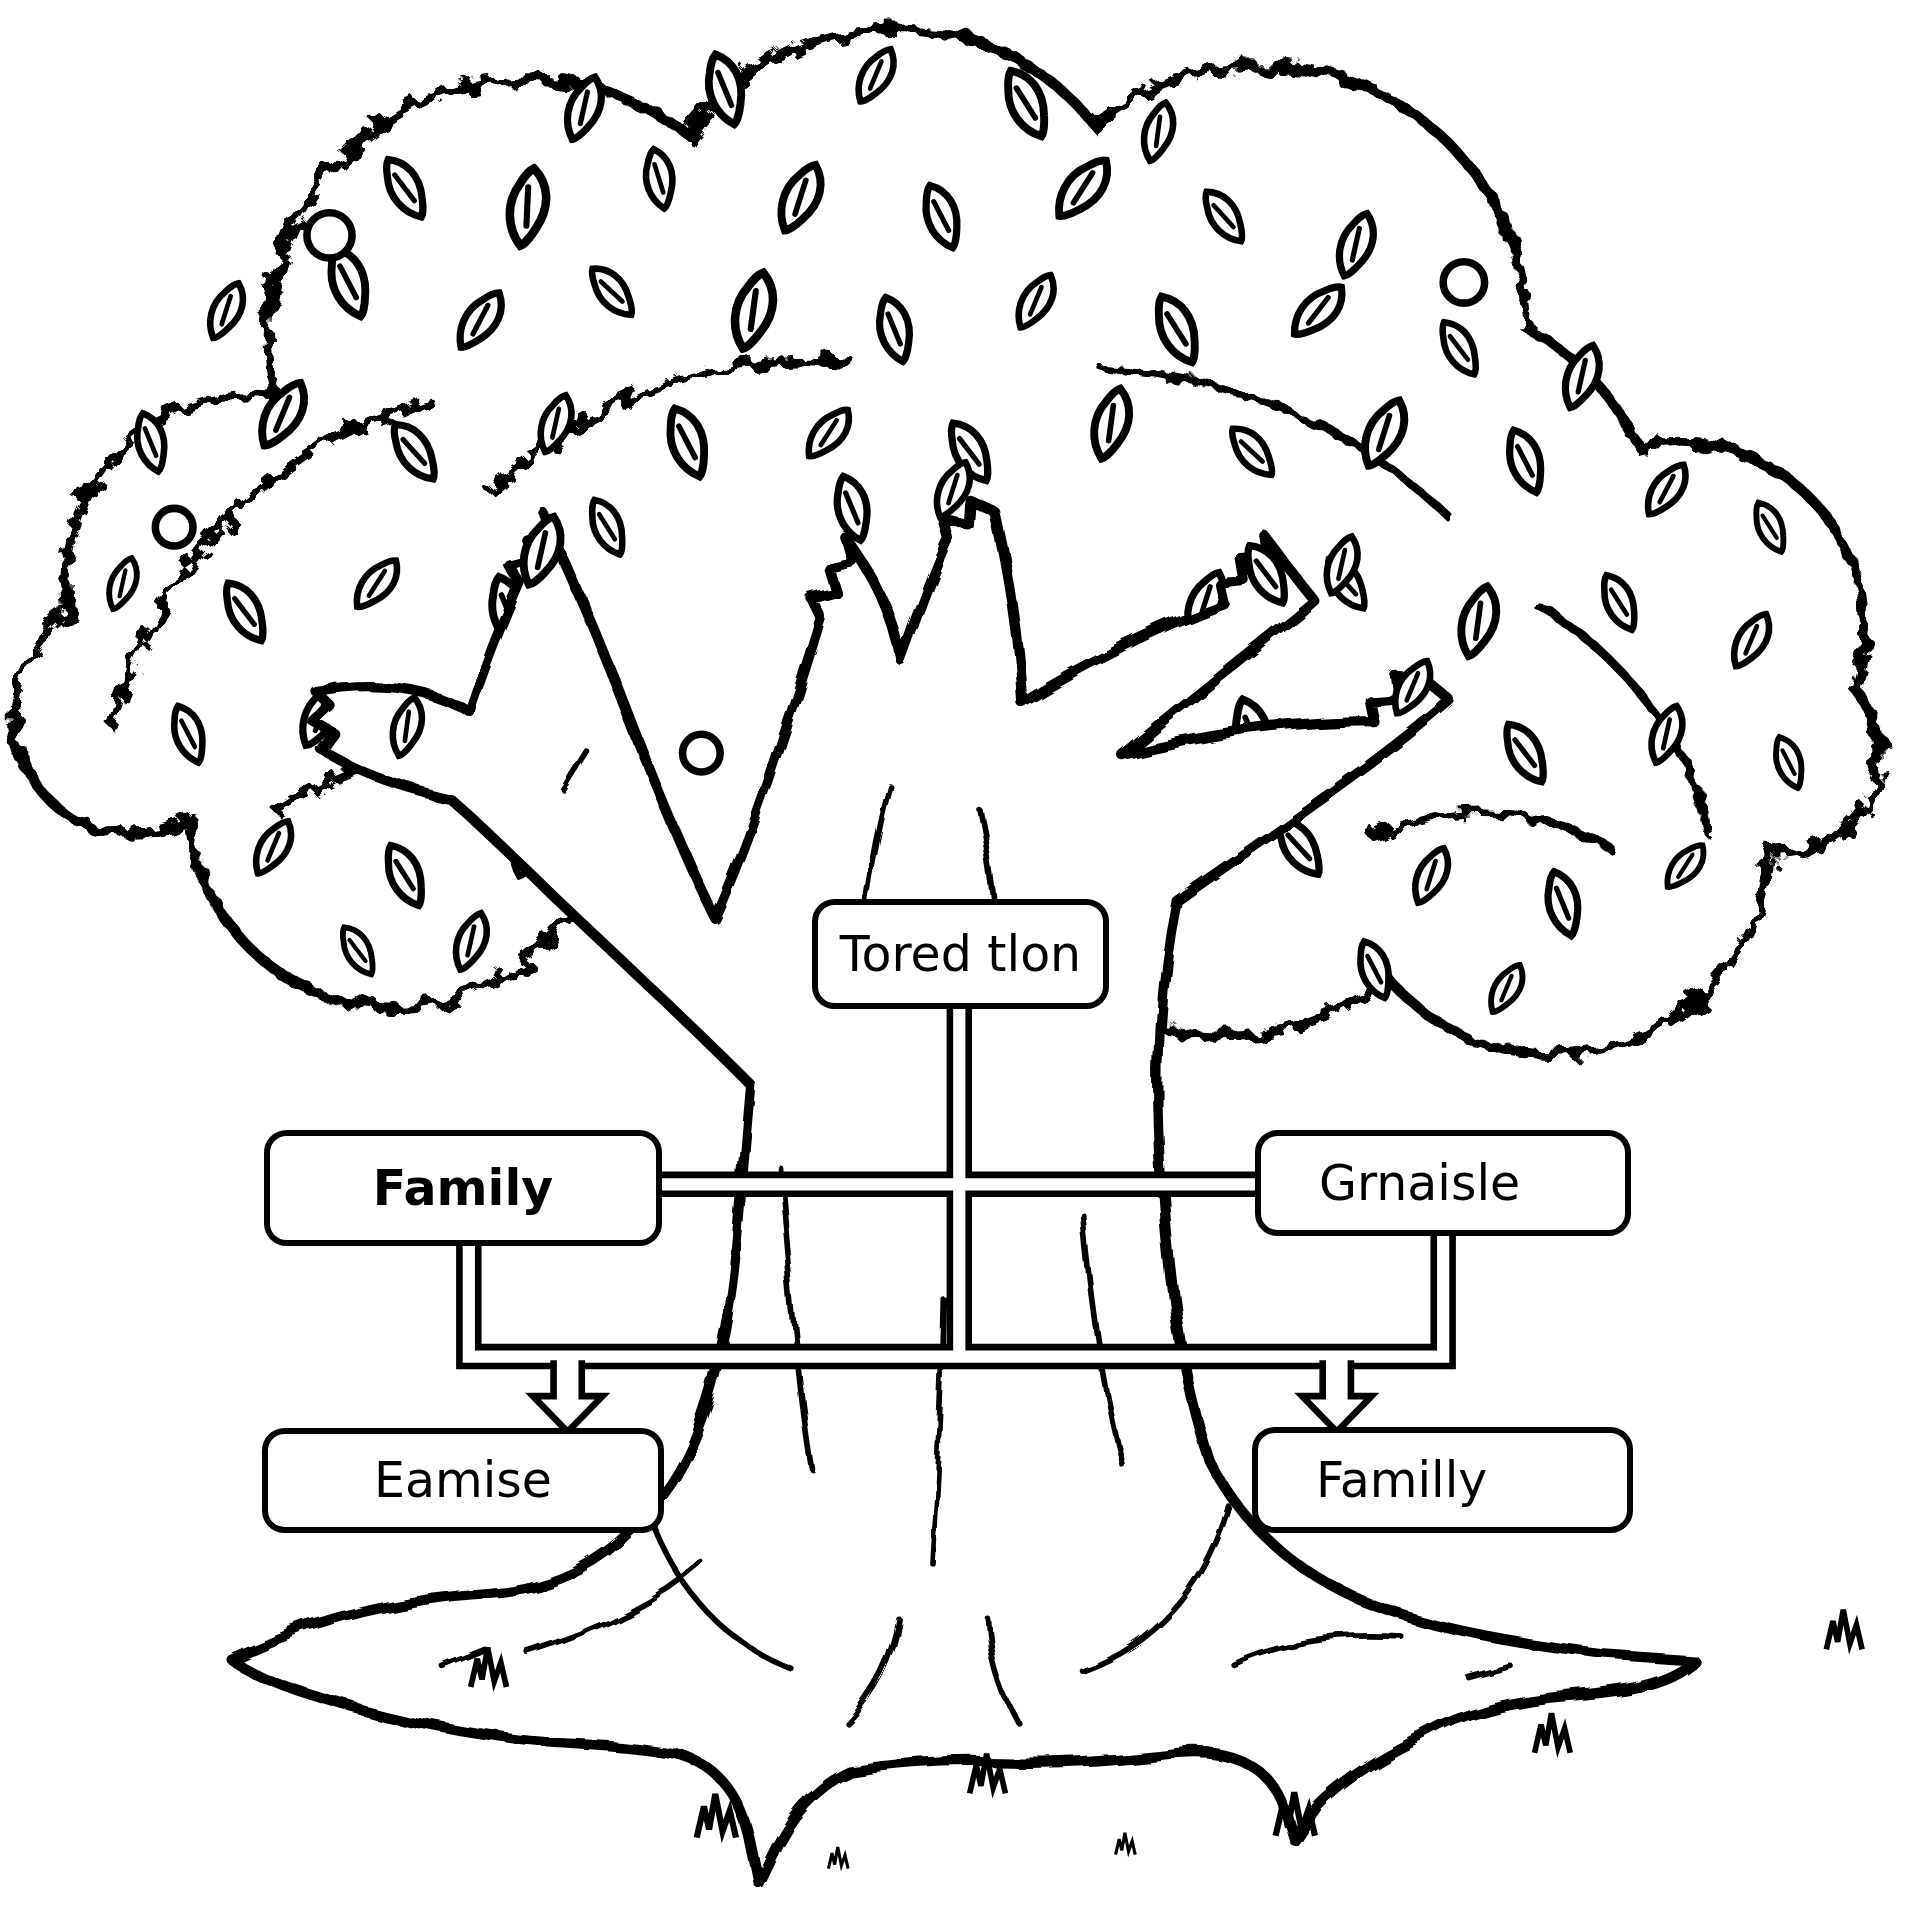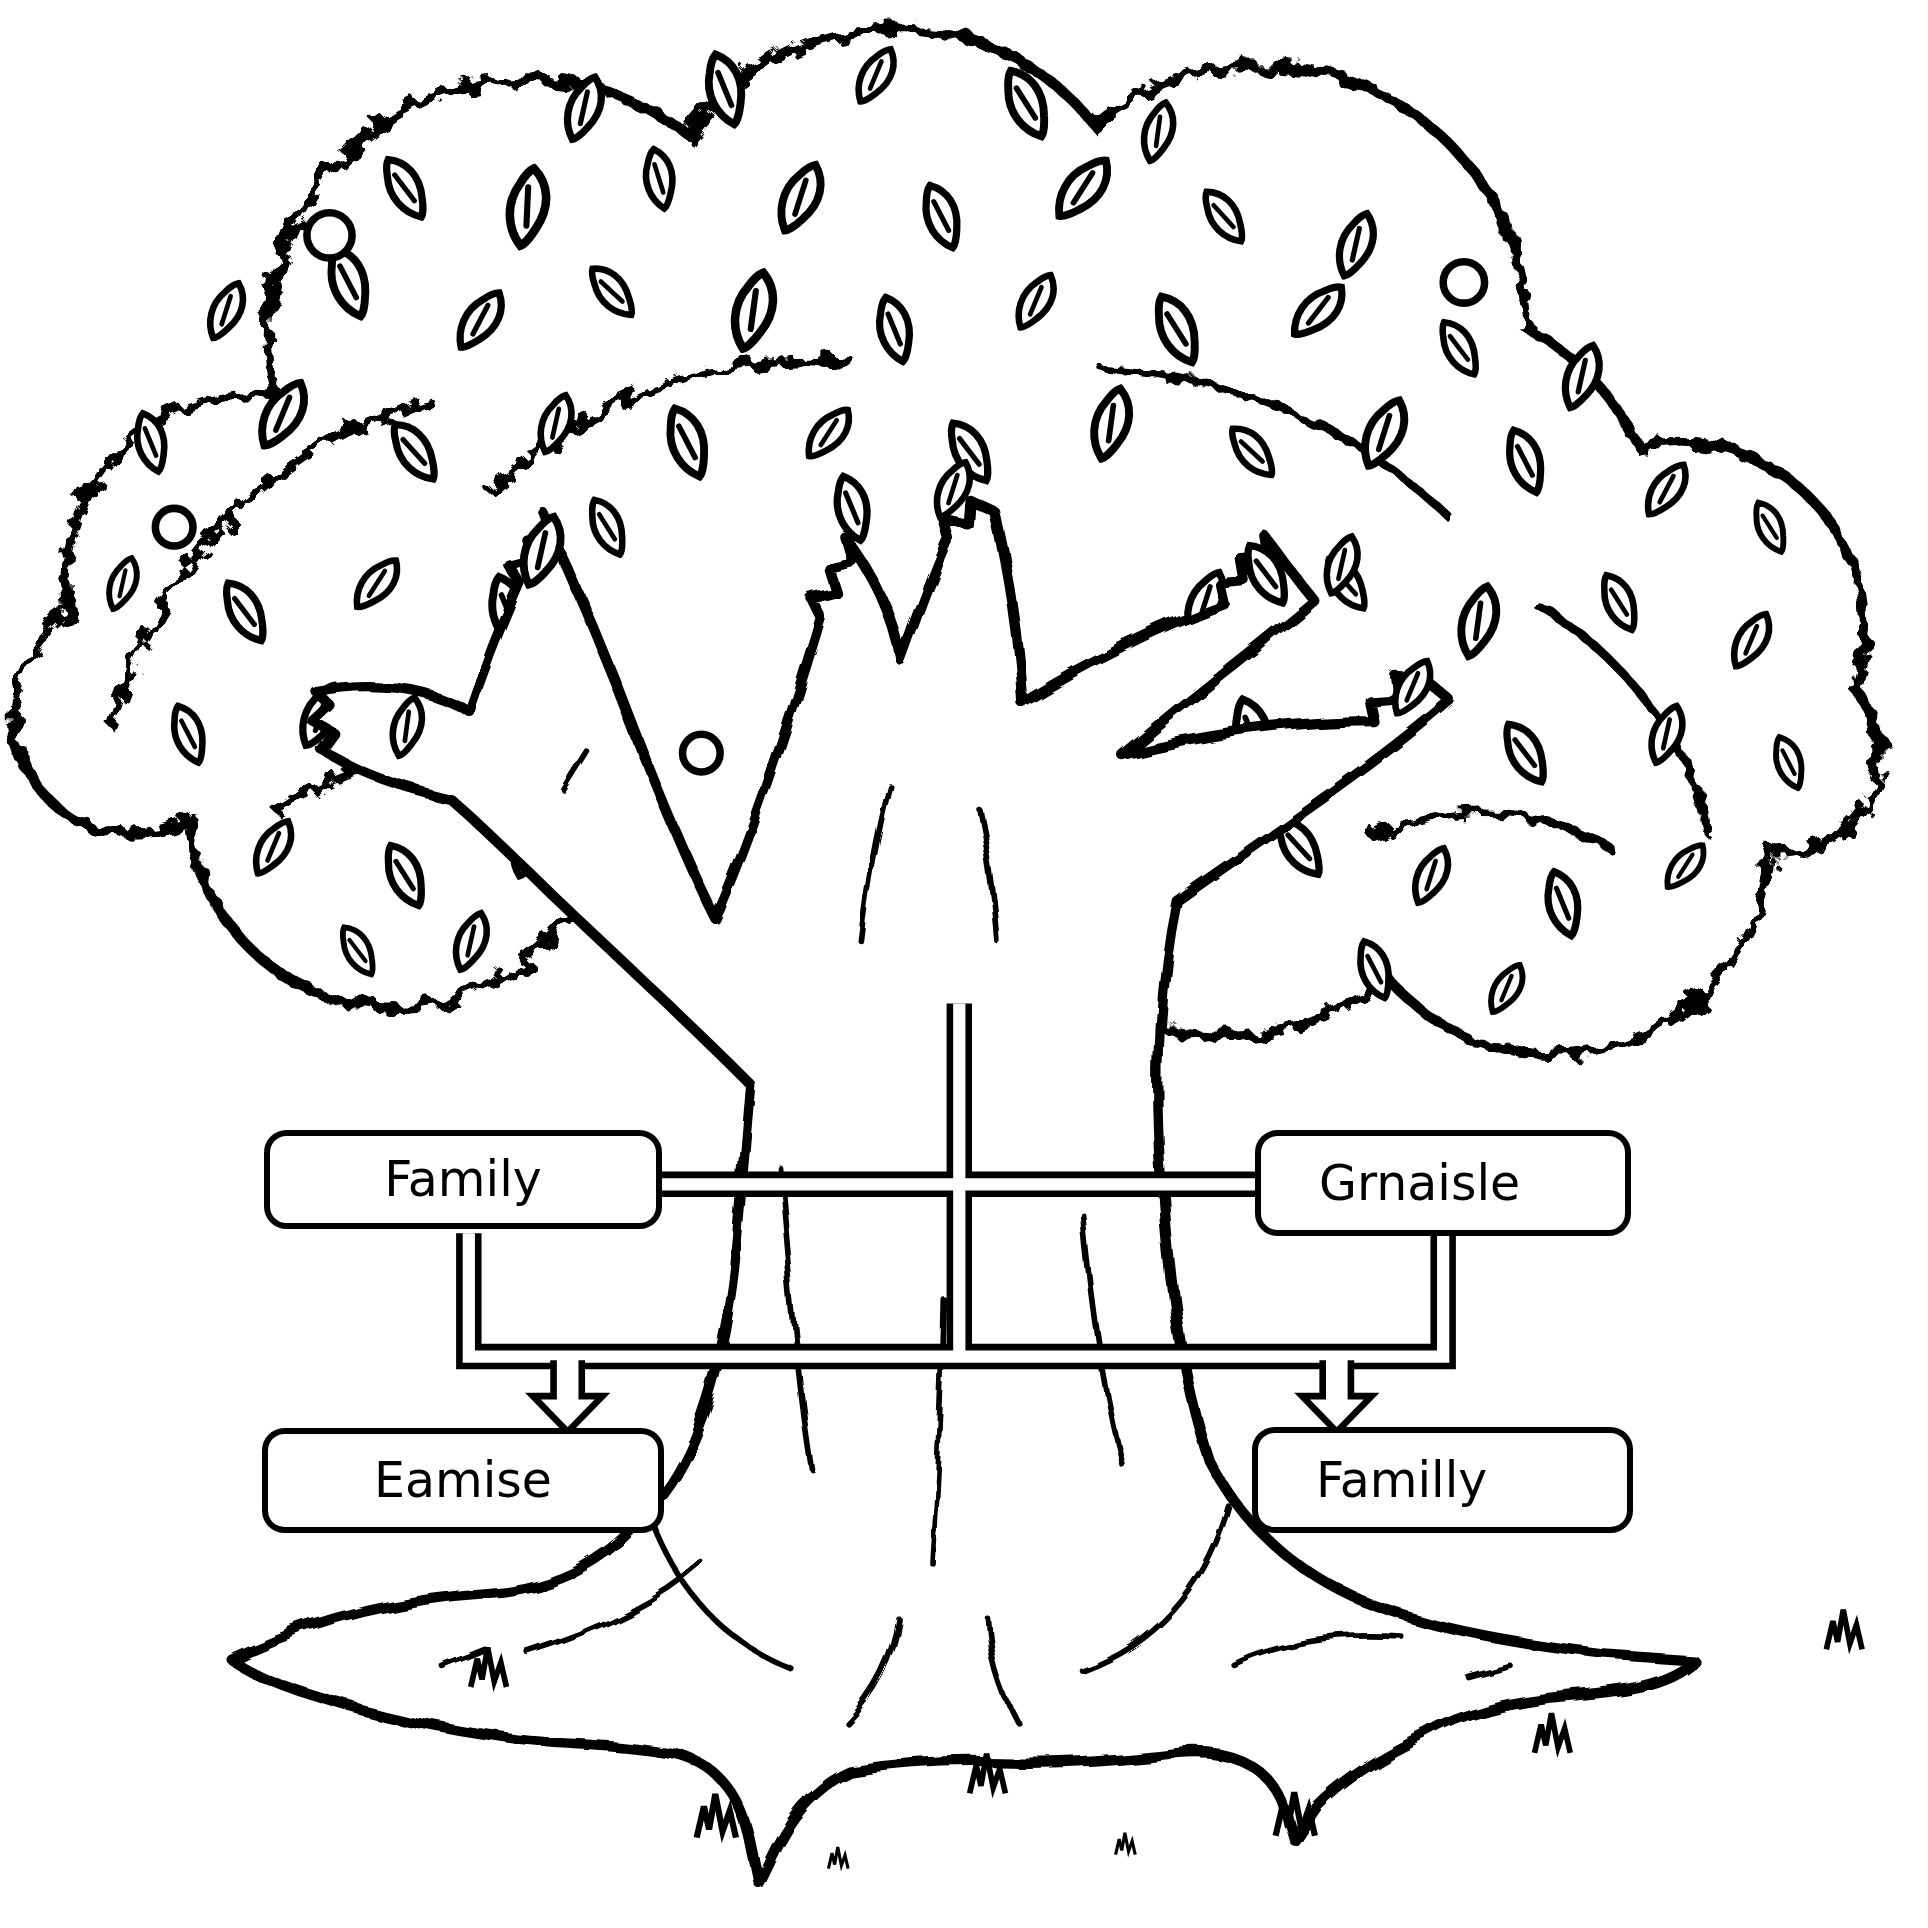--- a/index.html
+++ b/index.html
@@ -225,22 +225,25 @@
 
   <g>
     <path class="tube-black" d="M1019 1066 V1441 M694 1258 H1342 M498 1310 V1441 H1533 V1308"></path>
     <path class="tube-white" d="M1019 1066 V1441 M694 1258 H1342 M498 1310 V1441 H1533 V1308"></path>
   </g>
 
   <path class="arrow" d="M588 1445 L588 1483 L566 1483 L603 1521 L640 1483 L618 1483 L618 1445"></path>
   <path class="arrow" d="M1405 1445 L1405 1483 L1383 1483 L1420 1521 L1457 1483 L1435 1483 L1435 1445"></path>
 </svg>
 
-
-<div class="label-box" style="left:264px;top:1130px;width:398px;height:99px;">
+<div class="label-box" style="left:812px;top:899px;width:297px;height:110px;">
+  <span>Tored tlon</span>
+</div>
+
+<div class="label-box" style="left:264px;top:1130px;width:398px;height:116px;font-weight:bold;">
   <span>Family</span>
 </div>
 
 <div class="label-box align-left" style="left:1255px;top:1130px;width:376px;height:106px;">
   <span>Grnaisle</span>
 </div>
 
 <div class="label-box" style="left:262px;top:1428px;width:402px;height:105px;">
   <span>Eamise</span>
 </div>

